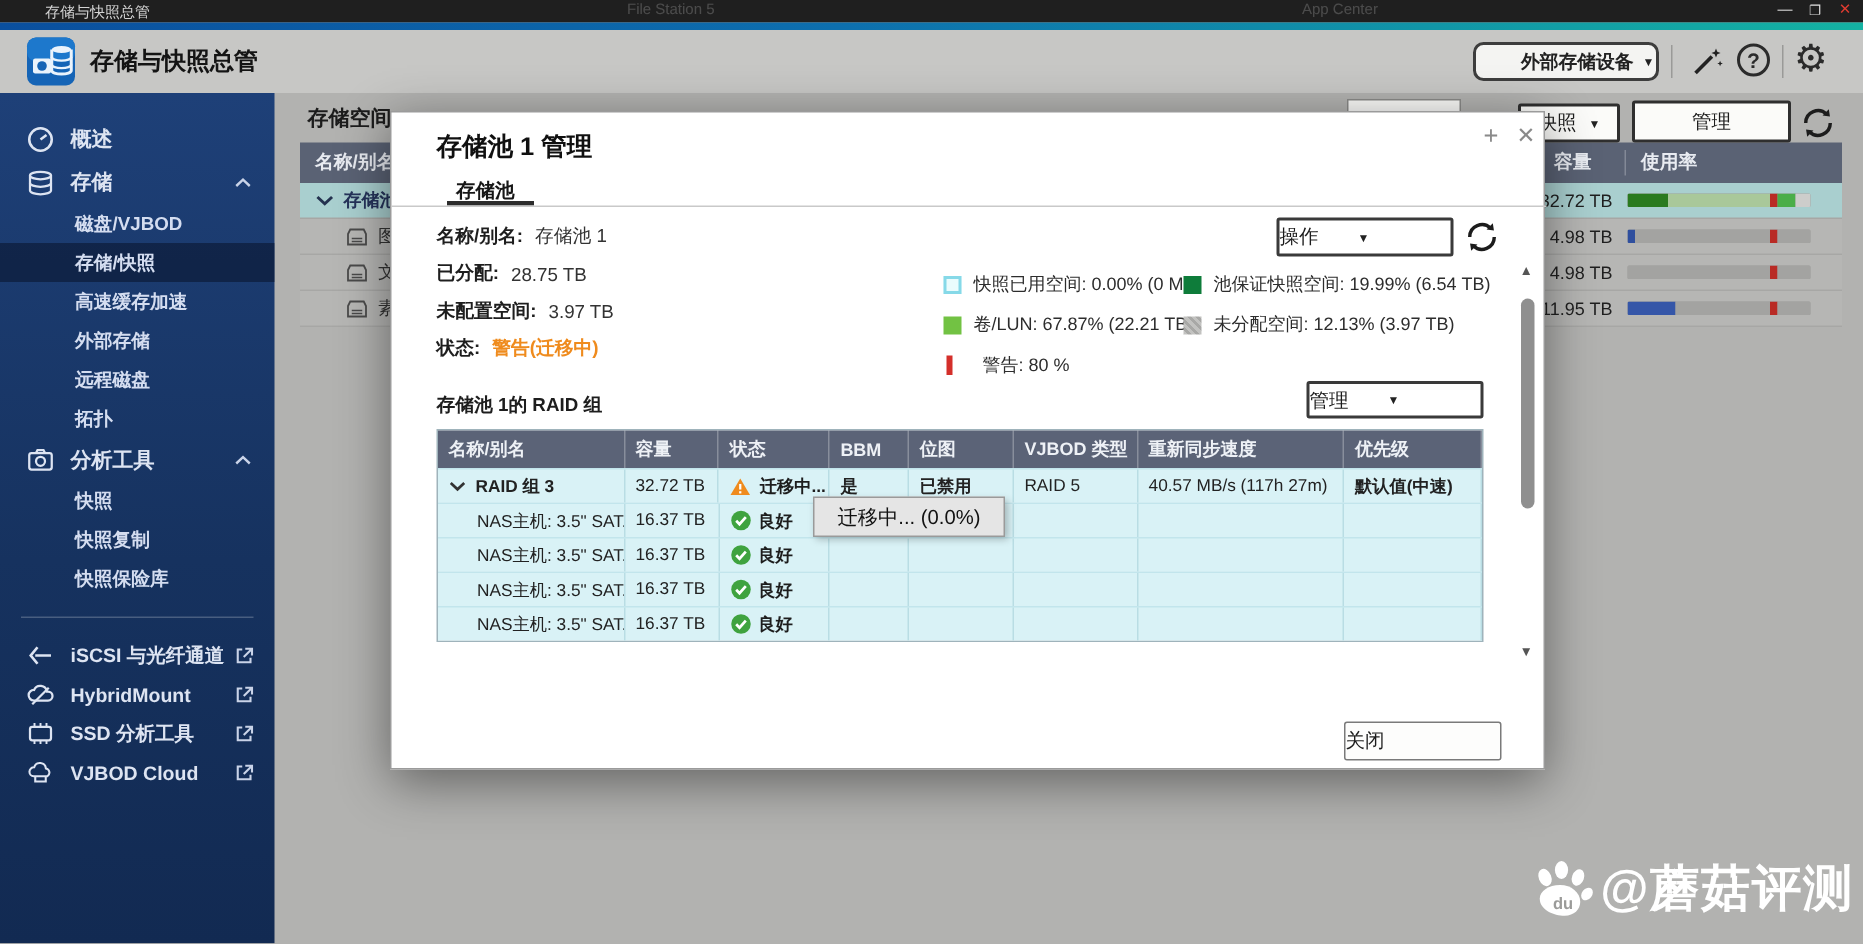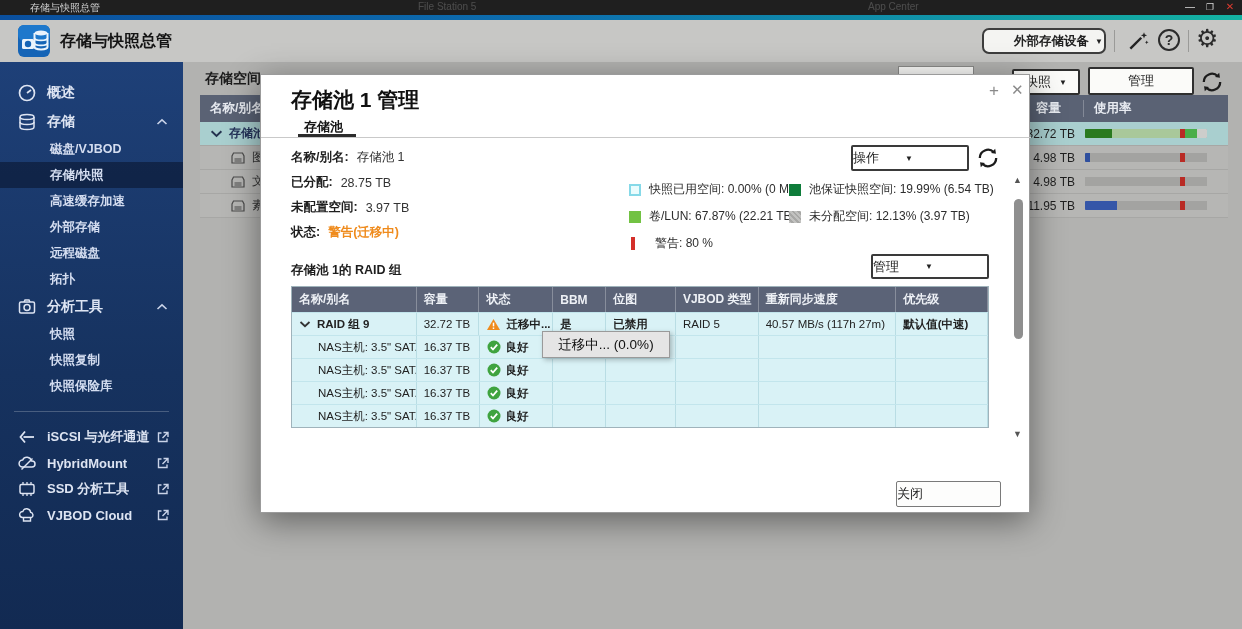--- a/index.html
+++ b/index.html
@@ -68,21 +68,21 @@
   .bg-row .rbar { position:relative; width:122px; height:9px; background:#9c9c9a; margin-left:10px; border-radius:1px; overflow:hidden; }
   .rbar .seg { position:absolute; top:0; height:100%; }
   .row-chev { width:13px; height:9px; color:#24324f; }
   .vol-ic { width:16px; height:14px; }
 
   
   .modal { position:absolute; left:260px; top:74px; width:770px; height:439px; background:#ffffff;
     border:1px solid #9b9b9b; box-shadow:0 8px 32px rgba(0,0,0,.45); z-index:10; }
   .m-plus { position:absolute; left:728px; top:6px; font-size:17px; color:#8a8a8a; cursor:pointer; }
   .m-close { position:absolute; left:750px; top:6px; font-size:15px; color:#8a8a8a; cursor:pointer; }
-  .m-title { position:absolute; left:30px; top:11px; font-size:21px; font-weight:bold; color:#101010; }
+  .m-title { position:absolute; left:30px; top:11px; font-size:17px; font-weight:bold; color:#101010; }
   .m-tab { position:absolute; left:43px; top:43px; font-size:13px; font-weight:bold; color:#161616; cursor:pointer; }
   .m-tab-underline { position:absolute; left:37px; top:59px; width:58px; height:3px; background:#2c2c2c; }
   .m-tabline { position:absolute; left:0; top:62px; width:770px; height:1px; background:#c9c9c9; }
 
   .m-info { position:absolute; left:30px; top:70px; font-size:12.5px; color:#333; }
   .m-info .line { height:25px; display:flex; align-items:center; gap:8px; white-space:nowrap; }
   .m-info .lab { font-weight:bold; color:#1e1e1e; }
   .m-warn { color:#ef8b1d; font-weight:bold; }
 
   .m-btn { position:absolute; background:#fff; border:2px solid #3a3a3a; border-radius:2px; display:flex;
@@ -440,21 +440,21 @@
         <div class="c4">位图</div>
         <div class="c5">VJBOD 类型</div>
         <div class="c6">重新同步速度</div>
         <div class="c7">优先级</div>
       </div>
       <div class="mt-row">
         <div class="c0">
           <svg class="row-chev" viewBox="0 0 12 8" style="width:12px;height:8px;color:#333;">
               <path d="M1.5 2L6 6.2 10.5 2" fill="none" stroke="currentColor" stroke-width="1.8"></path>
             </svg>
-          <span>RAID 组 9</span>
+          <span>RAID 组 3</span>
         </div>
         <div class="c1">32.72 TB</div>
         <div class="c2">
           <svg class="w-ic" viewBox="0 0 16 14">
               <path d="M8 1l7 12H1z" fill="#ef8b1d"></path>
               <rect x="7.2" y="5" width="1.6" height="4" fill="#fff"></rect>
               <rect x="7.2" y="10.2" width="1.6" height="1.6" fill="#fff"></rect>
             </svg>
           <span class="st-txt" style="font-weight:bold;">迁移中... (</span>
         </div>
@@ -544,14 +544,25 @@
       <span class="arr up">▲</span>
       <div class="thumb"></div>
       <span class="arr down">▼</span>
     </div>
 
     <div class="m-btn m-closebtn">
       <span>关闭</span>
     </div>
   </div>
 
+  <div class="watermark">
+    <svg class="paw" viewBox="0 0 44 44">
+      <ellipse cx="11" cy="14" rx="4.2" ry="6" fill="#fff" transform="rotate(-22 11 14)"></ellipse>
+      <ellipse cx="22" cy="9" rx="4.4" ry="6" fill="#fff"></ellipse>
+      <ellipse cx="33" cy="14" rx="4" ry="5.6" fill="#fff" transform="rotate(20 33 14)"></ellipse>
+      <ellipse cx="39" cy="25" rx="3.4" ry="4.6" fill="#fff" transform="rotate(38 39 25)"></ellipse>
+      <path d="M21 19c7.5 0 13.5 5 13.5 11.2 0 5.2-4.2 9.3-10.4 9.3-7.3 0-16.6-4.1-16.6-11.4C7.5 23 13.5 19 21 19z" fill="#fff"></path>
+      <text x="23" y="35" font-size="11" font-weight="bold" fill="#9b9b99" text-anchor="middle" font-family="Liberation Sans, sans-serif">du</text>
+    </svg>
+    <span class="wm-text">@蘑菇评测</span>
+  </div>
 
 </div>
 
 </body></html>

